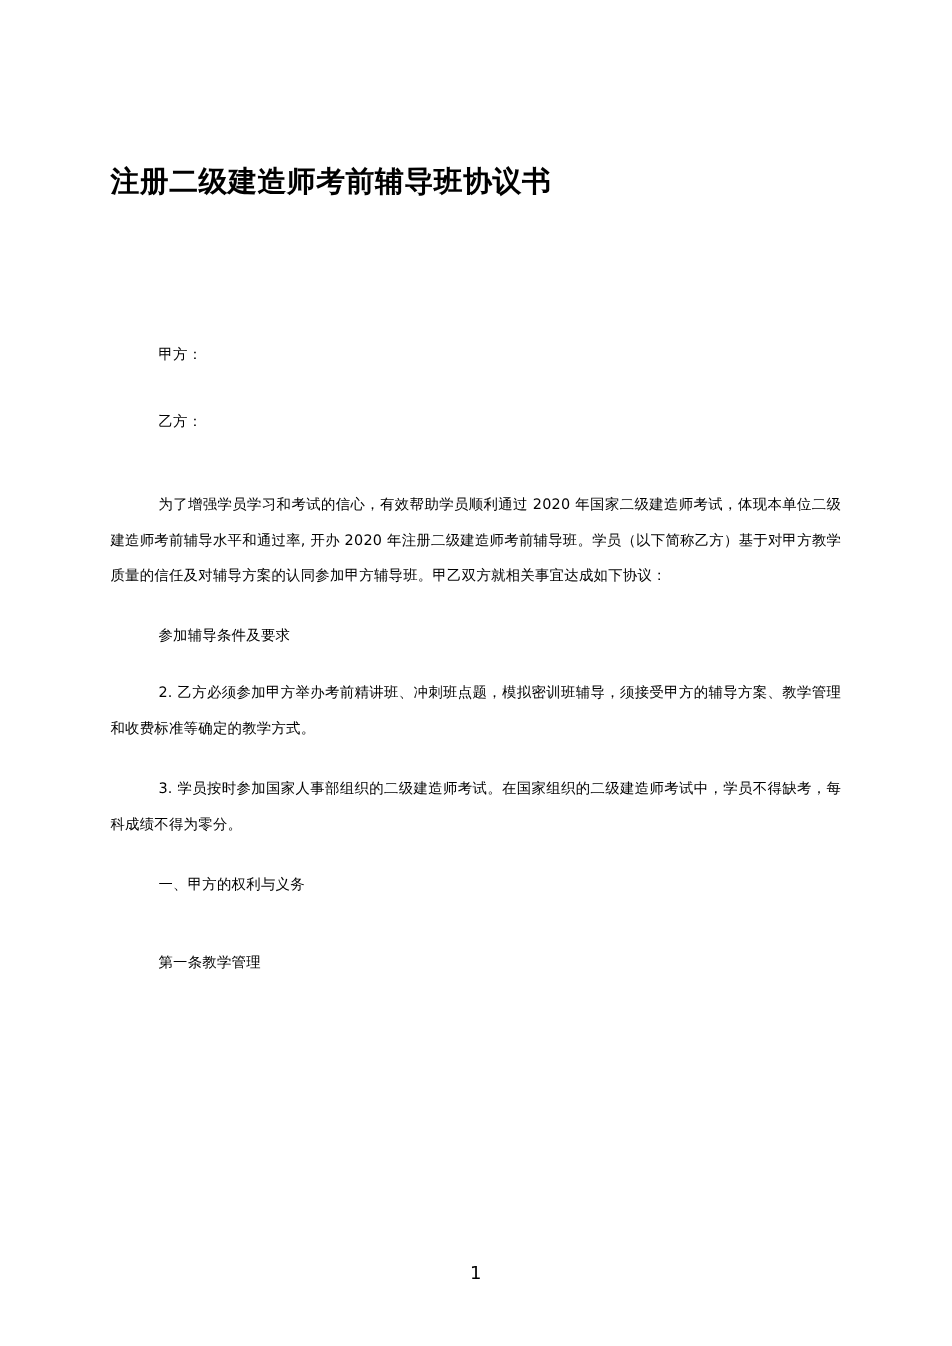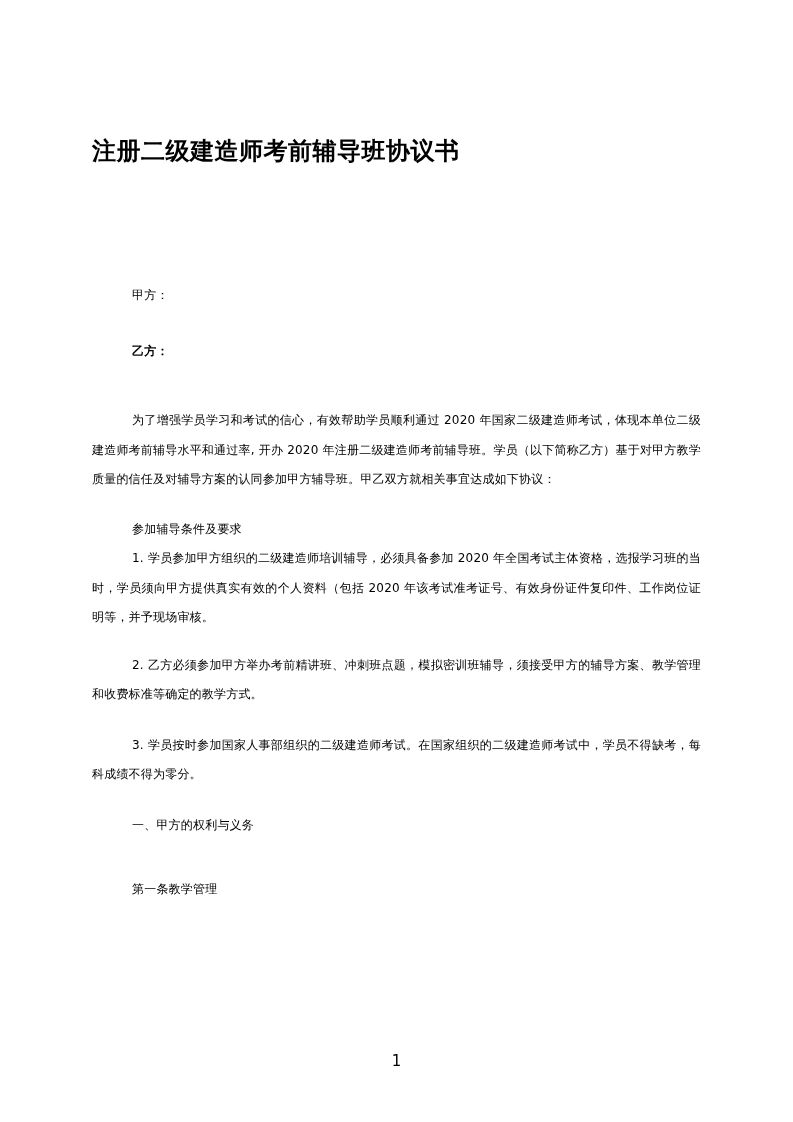--- a/index.html
+++ b/index.html
@@ -26,23 +26,23 @@
     margin-bottom: 113px;
   }
   .para {
     font-size: 12px;
     line-height: 29.5px;
     text-indent: 40px;
     text-align: justify;
     letter-spacing: 0.2px;
   }
   .party-a { margin-bottom: 26px; }
-  .party-b { margin-bottom: 26px; font-weight: bold; }
+  .party-b { margin-bottom: 26px; }
   .intro { margin-bottom: 20px; margin-top: 40px; }
-  .section-heading { text-align: left; }
+  .section-heading { margin-bottom: 19px; text-align: left; }
   .clause-1 { margin-bottom: 18px; }
   .clause-2 { margin-bottom: 21px; }
   .clause-3 { margin-bottom: 21px; }
   .chapter-heading { margin-bottom: 32px; text-align: left; }
   .article-heading { margin-bottom: 22px; text-align: left; margin-top: 35px; }
   .article-body { margin-bottom: 0; }
   .page-number {
     position: absolute;
     top: 1047px;
     left: 0;
@@ -61,21 +61,20 @@
   <h1 class="doc-title">注册二级建造师考前辅导班协议书</h1>
 
   <p class="para party-a">甲方：</p>
 
   <p class="para party-b">乙方：</p>
 
   <p class="para intro">为了增强学员学习和考试的信心，有效帮助学员顺利通过 2020 年国家二级建造师考试，体现本单位二级建造师考前辅导水平和通过率, 开办 2020 年注册二级建造师考前辅导班。学员（以下简称乙方）基于对甲方教学质量的信任及对辅导方案的认同参加甲方辅导班。甲乙双方就相关事宜达成如下协议：</p>
 
   <p class="para section-heading">参加辅导条件及要求</p>
 
-  <p class="para clause-1">1. 学员参加甲方组织的二级建造师培训辅导，必须具备参加 2020 年全国考试主体资格，选报学习班的当时，学员须向甲方提供真实有效的个人资料（包括 2020 年该考试准考证号、有效身份证件复印件、工作岗位证明等，并予现场审核。</p>
 
   <p class="para clause-2">2. 乙方必须参加甲方举办考前精讲班、冲刺班点题，模拟密训班辅导，须接受甲方的辅导方案、教学管理和收费标准等确定的教学方式。</p>
 
   <p class="para clause-3">3. 学员按时参加国家人事部组织的二级建造师考试。在国家组织的二级建造师考试中，学员不得缺考，每科成绩不得为零分。</p>
 
   <p class="para chapter-heading">一、甲方的权利与义务</p>
 
   <p class="para article-heading">第一条教学管理</p>
 
 

